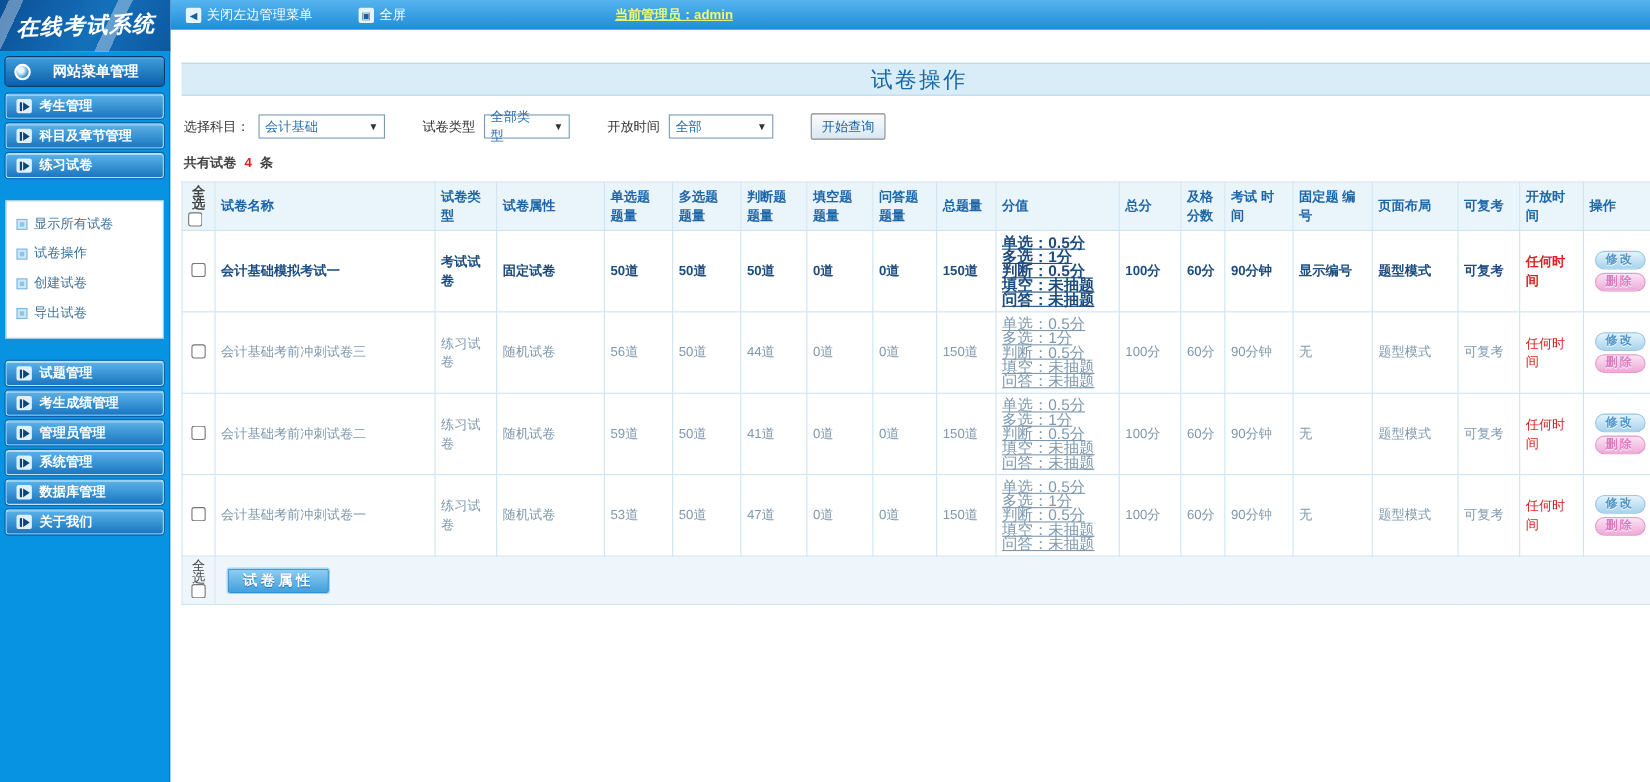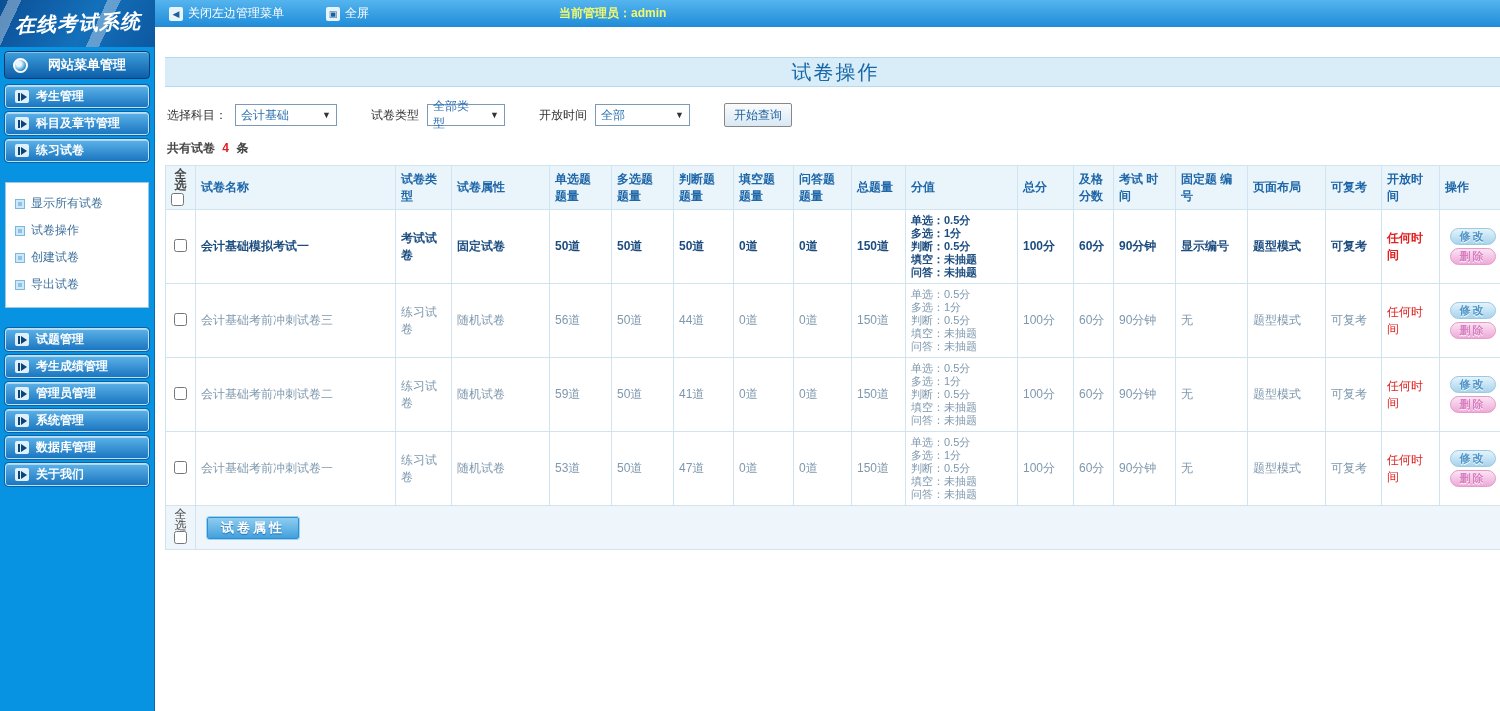--- a/index.html
+++ b/index.html
@@ -14,21 +14,21 @@
   .logo::before { content:""; position:absolute; inset:-20px;
     background:repeating-linear-gradient(115deg, rgba(255,255,255,0) 0 34px, rgba(255,255,255,.35) 34px 46px, rgba(255,255,255,0) 46px 90px); }
   .logo-text { position:relative; color:#fff; font-family:"DejaVu Serif","Liberation Serif",serif;
     font-style:italic; font-weight:bold; font-size:20px; letter-spacing:1px; transform:rotate(-2deg); }
   .topbar-right { flex:1; display:flex; flex-direction:column; }
   .topbar-row1 { height:27px; background:linear-gradient(#55b4ee,#1f8cd8);
     display:flex; align-items:center; color:#fff; }
   .tb-item { display:flex; align-items:center; gap:5px; margin-left:14px; cursor:pointer; }
   .tb-item .boxicon { display:inline-block; width:14px; height:14px; background:#e8f4fb; color:#1a5f9e;
     border-radius:2px; font-size:9px; line-height:14px; text-align:center; }
-  .admin { margin-left:190px; color:#f3f96e; font-weight:bold; }
+  .admin { margin-left:190px; color:#f3f96e; font-weight:bold;text-decoration:underline; }
   .topbar-row2 { height:20px; background:#2aa2e8; display:flex; align-items:flex-end; padding-left:2px; }
   .tab { height:19px; line-height:17px; padding:0 13px; margin-right:4px; cursor:pointer;
     background:linear-gradient(#eef8fe,#b6dcf2); border:1px solid #8cc0e0; border-bottom:none;
     border-radius:4px 4px 0 0; color:#1a5f9e; font-weight:bold; }
 
   
   .wrap { display:flex; height:664px; }
 
   
   .sidebar { width:155px; flex:0 0 155px; background:#0893e2; border-right:1px solid #0a6cb0; padding:4px; }
@@ -55,36 +55,36 @@
 
   
   .main { flex:1; padding:10px 8px 0 10px; background:#fff; }
   .title-bar { height:30px; background:#d9edf8; border:1px solid #b8d8ec; border-left:none; border-right:none;
     display:flex; align-items:center; justify-content:center;
     color:#1668a8; font-size:20px; letter-spacing:2px; }
   .filters { margin:16px 0 0 2px; display:flex; align-items:center; gap:8px; color:#333; }
   .select { min-width:70px; height:22px; border:1px solid #7a9ab8; background:#fff; color:#2a6fb0;
     display:inline-flex; align-items:center; justify-content:space-between; padding:0 5px; cursor:pointer; }
   .select .arrow { color:#333; font-size:9px; margin-left:10px; }
-  .sel-subject { width:102px; }
+  .sel-subject { width:115px; }
   .sel-type { width:78px; }
   .sel-time { width:95px; }
   .gap { width:18px; }
   .query-btn { height:24px; padding:0 9px; border:1px solid #888; border-radius:2px;
     background:linear-gradient(#fbfbfb,#d8e8f4); color:#1a5f9e; cursor:pointer; font-size:12px; }
   .count { margin:13px 0 8px 2px; color:#444; font-weight:bold; }
   .count .num { color:#e02020; margin:0 4px; }
 
   
   table { width:100%; border-collapse:collapse; table-layout:fixed; font-size:12px; }
   th,td { border:1px solid #cfe3f0; padding:3px 5px; text-align:left; vertical-align:middle; overflow:hidden; }
   thead th { height:42px; background:#e9f4fb; color:#1e66a8; font-weight:bold; }
   tbody td { height:74px; color:#7e98ae; }
   tr.em td { color:#1d4d80; font-weight:bold; }
-  td.c-score { font-size:11px; line-height:13px; color:#7e98ae; font-weight:normal; }
+  td.c-score { font-size:14px; line-height:13px; color:#7e98ae; font-weight:normal;text-decoration:underline; }
   td.c-score .b { color:#1d4d80; font-weight:bold; }
   td.c-open { color:#e02020 !important; }
   tr.em td.c-open { font-weight:bold; }
   td.c-actions { text-align:center; }
   .pill { display:block; width:46px; height:17px; margin:3px auto; border-radius:9px; cursor:pointer;
     font-size:11px; font-weight:bold; letter-spacing:2px; line-height:15px; text-align:center; }
   .pill.edit { background:linear-gradient(#e4f3fb,#a8d4ec); border:1px solid #9cc8e4; color:#4f95c8;
     text-shadow:0 1px 0 #fff; }
   .pill.del { background:linear-gradient(#fbe4f4,#eeaad8); border:1px solid #e49cc8; color:#d87ec0;
     text-shadow:0 1px 0 #fff; }

